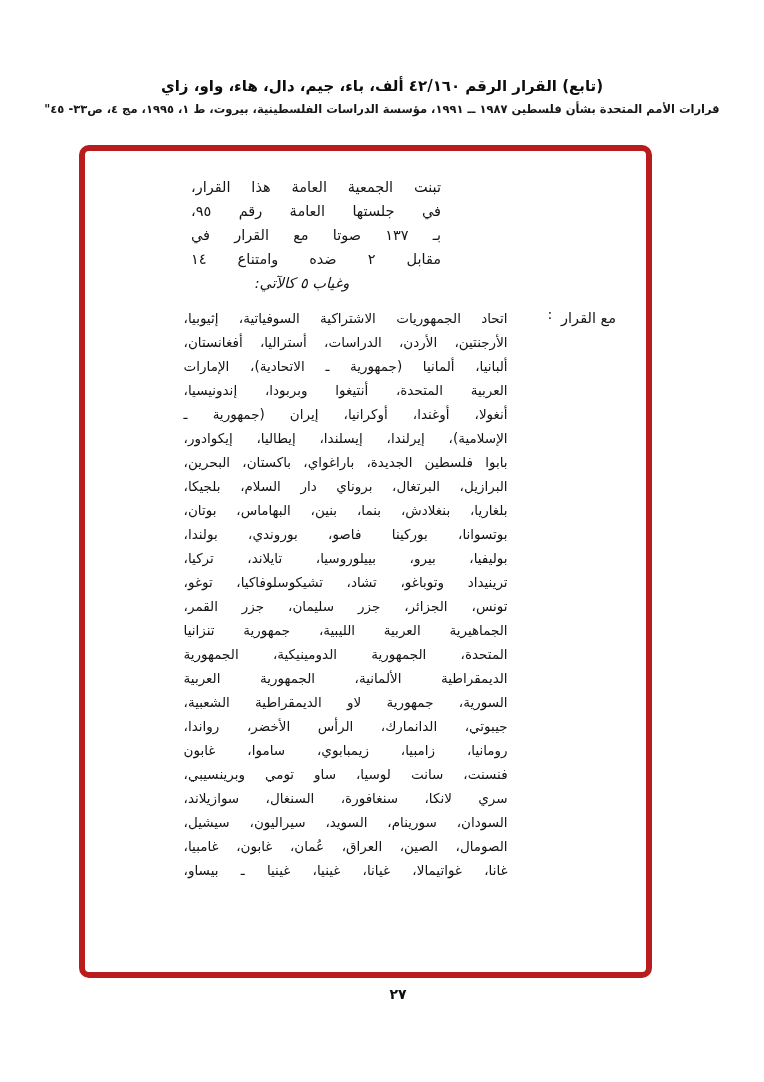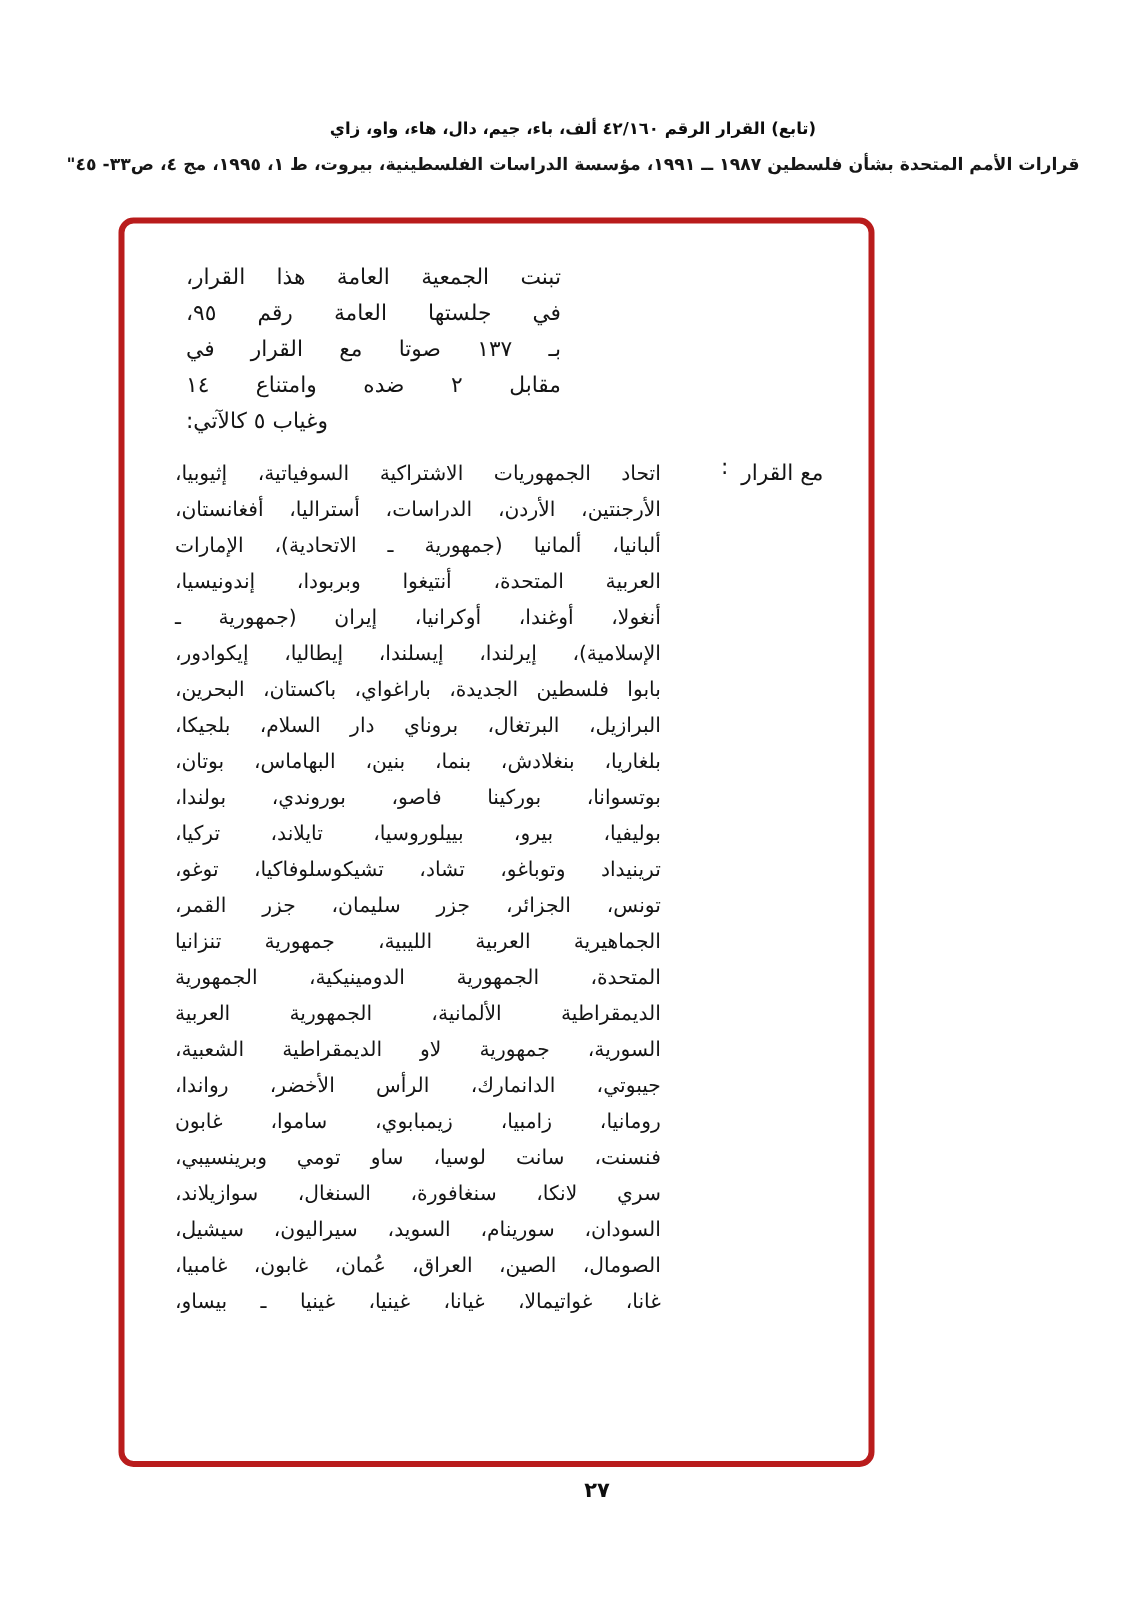--- a/index.html
+++ b/index.html
@@ -9,45 +9,45 @@
     position:relative;
     font-family:"DejaVu Sans",sans-serif;
     color:#111;
     overflow:hidden;
   }
   .page-header{
     position:absolute;top:76px;left:0;right:0;
     text-align:center;direction:rtl;
   }
   .doc-title{
-    font-size:11px;font-weight:bold;color:#0d0d0d;
+    font-size:15px;font-weight:bold;color:#0d0d0d;
     line-height:20px;letter-spacing:.2px;
   }
   .doc-source{
     margin-top:6px;
     font-size:11.5px;font-weight:bold;color:#161616;
     line-height:15px;
   }
   .green-box{
     position:absolute;left:79px;top:145px;
-    width:504px;height:833px;
-    border:4px solid #b91c1c;
+    width:573px;height:833px;
+    border:6px solid #b91c1c;
     border-radius:10px;
     box-sizing:border-box;
     background:#ffffff;
   }
   .intro{
     position:absolute;top:24px;right:205px;width:250px;
     direction:rtl;font-size:14.5px;line-height:24px;color:#141414;
   }
   .intro .jline{
     text-align:justify;text-align-last:justify;
   }
   .intro .lastline{
-    text-align:left;padding-left:0;padding-right:28px;
+    text-align:center;padding-left:0;padding-right:28px;font-style:italic;
   }
   .list-row{
     position:absolute;top:155px;right:30px;
     display:flex;direction:rtl;gap:12px;
     align-items:flex-start;
   }
   .vote-label{
     font-size:14.5px;color:#141414;white-space:nowrap;
     line-height:24px;
     margin-left:28px;

